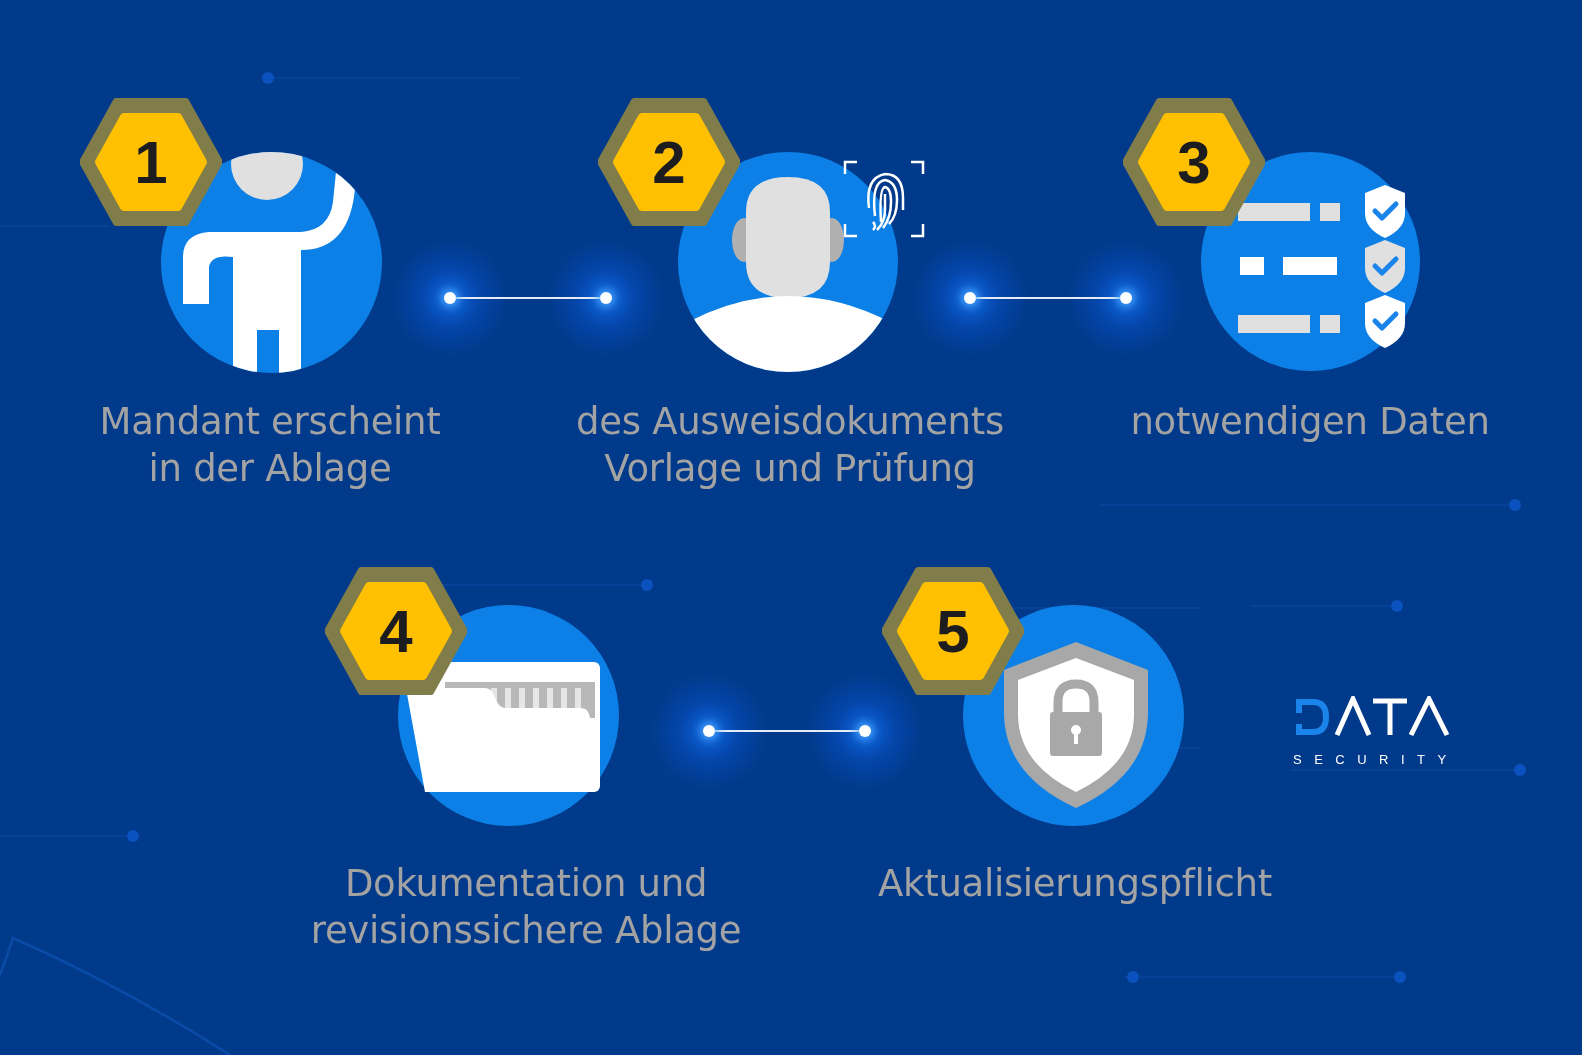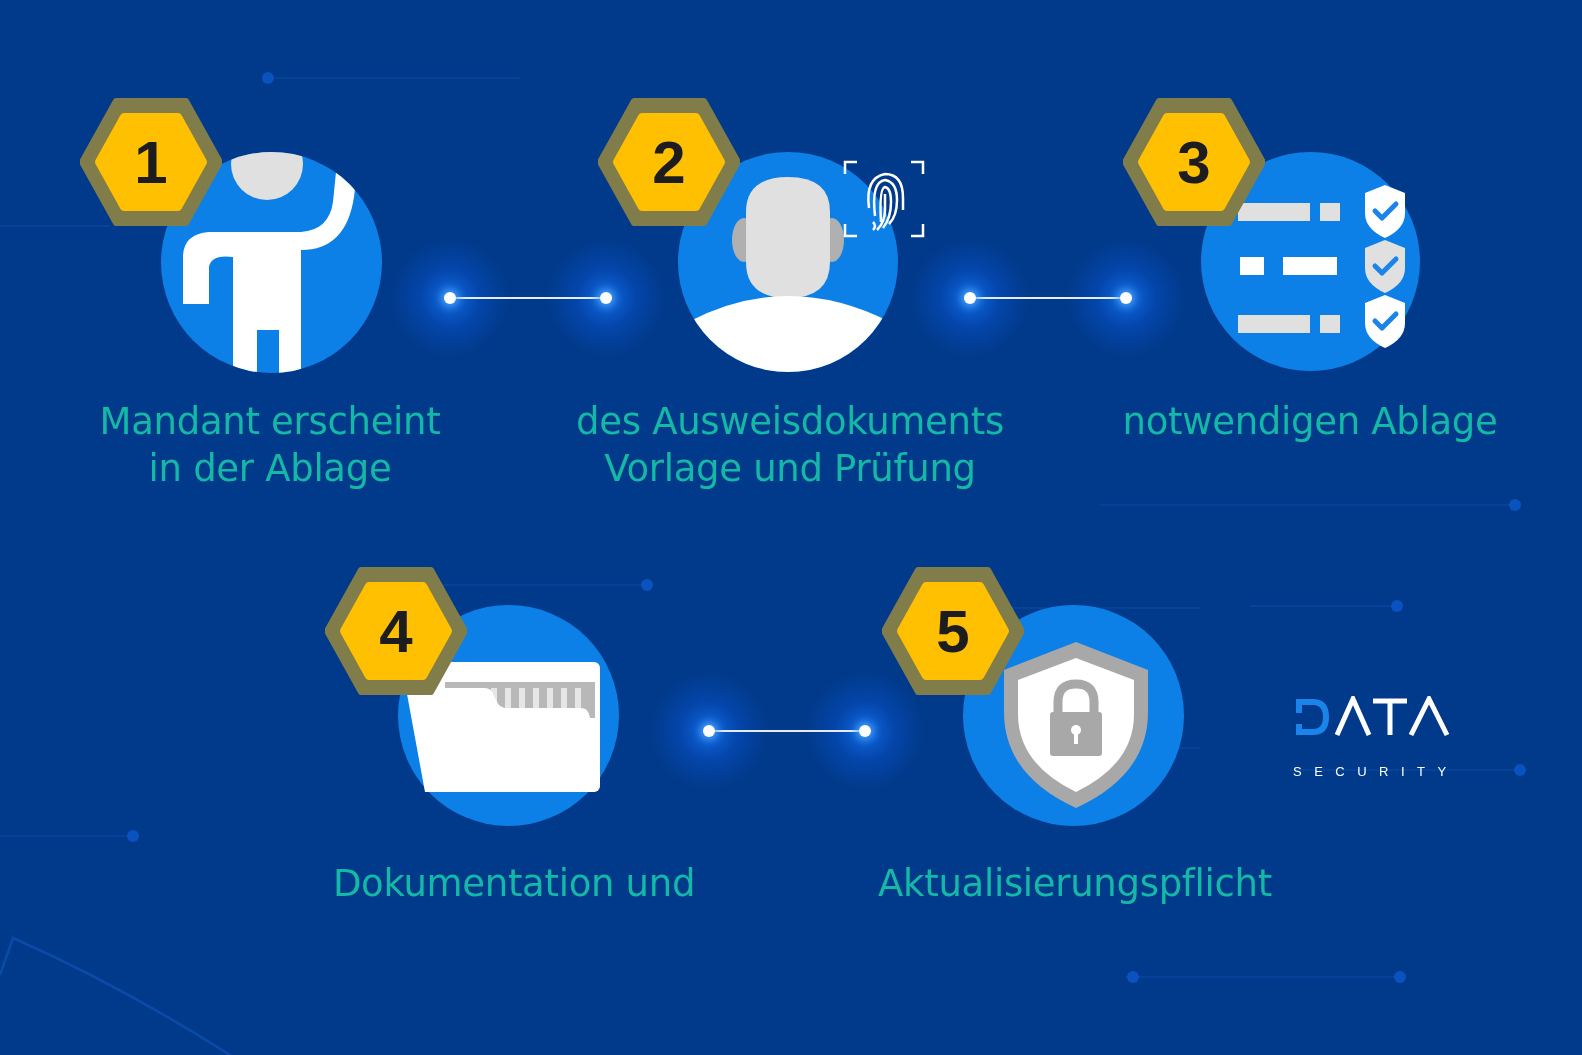--- a/index.html
+++ b/index.html
@@ -19,36 +19,36 @@
   .icon-svg { position: absolute; left: 0; top: 0; }
   .hex { position: absolute; }
   .hex svg { position: absolute; left: 0; top: 0; }
   .hex-num {
     position: absolute; left: 0; top: 0; width: 100%; height: 100%;
     display: flex; align-items: center; justify-content: center;
     font-family: "Liberation Sans", sans-serif; font-weight: bold;
     font-size: 60px; color: #1d1d1f;
   }
   .label {
-    position: absolute; color: #14b8a6; text-align: center;
+    position: absolute; color: #a3a3a3; text-align: center;
     font-size: 37px; line-height: 47px; letter-spacing: -0.3px;
     white-space: nowrap;
   }
   .label span { display: block; }
   .connector { position: absolute; height: 40px; }
   .glow {
     position: absolute; width: 120px; height: 120px; border-radius: 50%;
     background: radial-gradient(circle, rgba(20,120,255,0.75) 0%, rgba(10,90,230,0.35) 35%, rgba(1,58,138,0) 70%);
     top: -40px;
   }
   .conn-line { position: absolute; top: 19px; height: 2px; background: #e6ecf5; }
   .conn-dot { position: absolute; top: 14px; width: 12px; height: 12px; border-radius: 50%; background: #ffffff; box-shadow: 0 0 8px 3px rgba(80,170,255,0.9); }
   .logo { position: absolute; left: 1293px; top: 696px; }
   .logo-sub {
-    margin-top: 22px; color: #ffffff; font-size: 13px; letter-spacing: 12.5px;
+    margin-top: 10px; color: #ffffff; font-size: 13px; letter-spacing: 12.5px;
     font-family: "Liberation Sans", sans-serif;
   }
 </style>
 </head>
 <body>
 
 <div class="canvas">
 
   <svg class="bg-svg" width="1582" height="1055">
     <g stroke="#0a4aa6" stroke-width="1" fill="none">
@@ -172,21 +172,21 @@
       </g>
     </svg>
     <div class="hex" style="left:1123px; top:97px; width:142px; height:130px;">
       <svg width="142" height="130">
           <polygon points="36,4 106,4 140,65 106,126 36,126 2,65" fill="#807d4a" stroke="#807d4a" stroke-width="6" stroke-linejoin="round"></polygon>
           <polygon points="44,20 98,20 123,65 98,110 44,110 19,65" fill="#fec000" stroke="#fec000" stroke-width="8" stroke-linejoin="round"></polygon>
         </svg>
       <div class="hex-num">3</div>
     </div>
     <div class="label" style="left:1080px; top:398px; width:460px;">
-      <span>notwendigen Ablage</span>
+      <span>notwendigen Daten</span>
     </div>
   </div>
 
   <div class="step" style="left:0; top:0;">
     <div class="circle" style="left:398px; top:605px; width:221px; height:221px;"></div>
     <svg style="position:absolute; left:405px; top:662px;" width="200" height="135">
       <rect x="30" y="0" width="165" height="130" rx="6" fill="#ffffff"></rect>
       <rect x="40" y="20" width="150" height="36" fill="#b8b8b8"></rect>
       <g fill="#e6e6e6">
         <rect x="58" y="26" width="6" height="30"></rect>
@@ -201,22 +201,23 @@
       </g>
       <path d="M 2 32 Q 2 26 8 26 L 80 26 Q 86 26 88 32 L 92 40 Q 95 46 102 46 L 176 46 Q 182 46 184 52 L 190 74 L 190 130 L 20 130 Z" fill="#ffffff"></path>
     </svg>
     <div class="hex" style="left:325px; top:566px; width:142px; height:130px;">
       <svg width="142" height="130">
           <polygon points="36,4 106,4 140,65 106,126 36,126 2,65" fill="#807d4a" stroke="#807d4a" stroke-width="6" stroke-linejoin="round"></polygon>
           <polygon points="44,20 98,20 123,65 98,110 44,110 19,65" fill="#fec000" stroke="#fec000" stroke-width="8" stroke-linejoin="round"></polygon>
         </svg>
       <div class="hex-num">4</div>
     </div>
-    <div class="label" style="left:264px; top:860px; width:500px;">
+    <div class="label" style="left:276px; top:860px; width:500px;">
       <span>Dokumentation und</span>
+      <span>revisionssichere Ablage</span>
     </div>
   </div>
 
   <div class="step" style="left:0; top:0;">
     <div class="circle" style="left:963px; top:605px; width:221px; height:221px;"></div>
     <svg style="position:absolute; left:1000px; top:640px;" width="152" height="170">
       <path d="M 76 2 L 148 30 L 148 72 Q 148 135 76 168 Q 4 135 4 72 L 4 30 Z" fill="#a8a8a8"></path>
       <path d="M 76 18 L 134 40 L 134 74 Q 134 124 76 152 Q 18 124 18 74 L 18 40 Z" fill="#ffffff"></path>
       <path d="M 58 72 L 58 62 Q 58 44 76 44 Q 94 44 94 62 L 94 72" stroke="#a8a8a8" stroke-width="9" fill="none"></path>
       <rect x="50" y="72" width="52" height="44" rx="3" fill="#a8a8a8"></rect>

